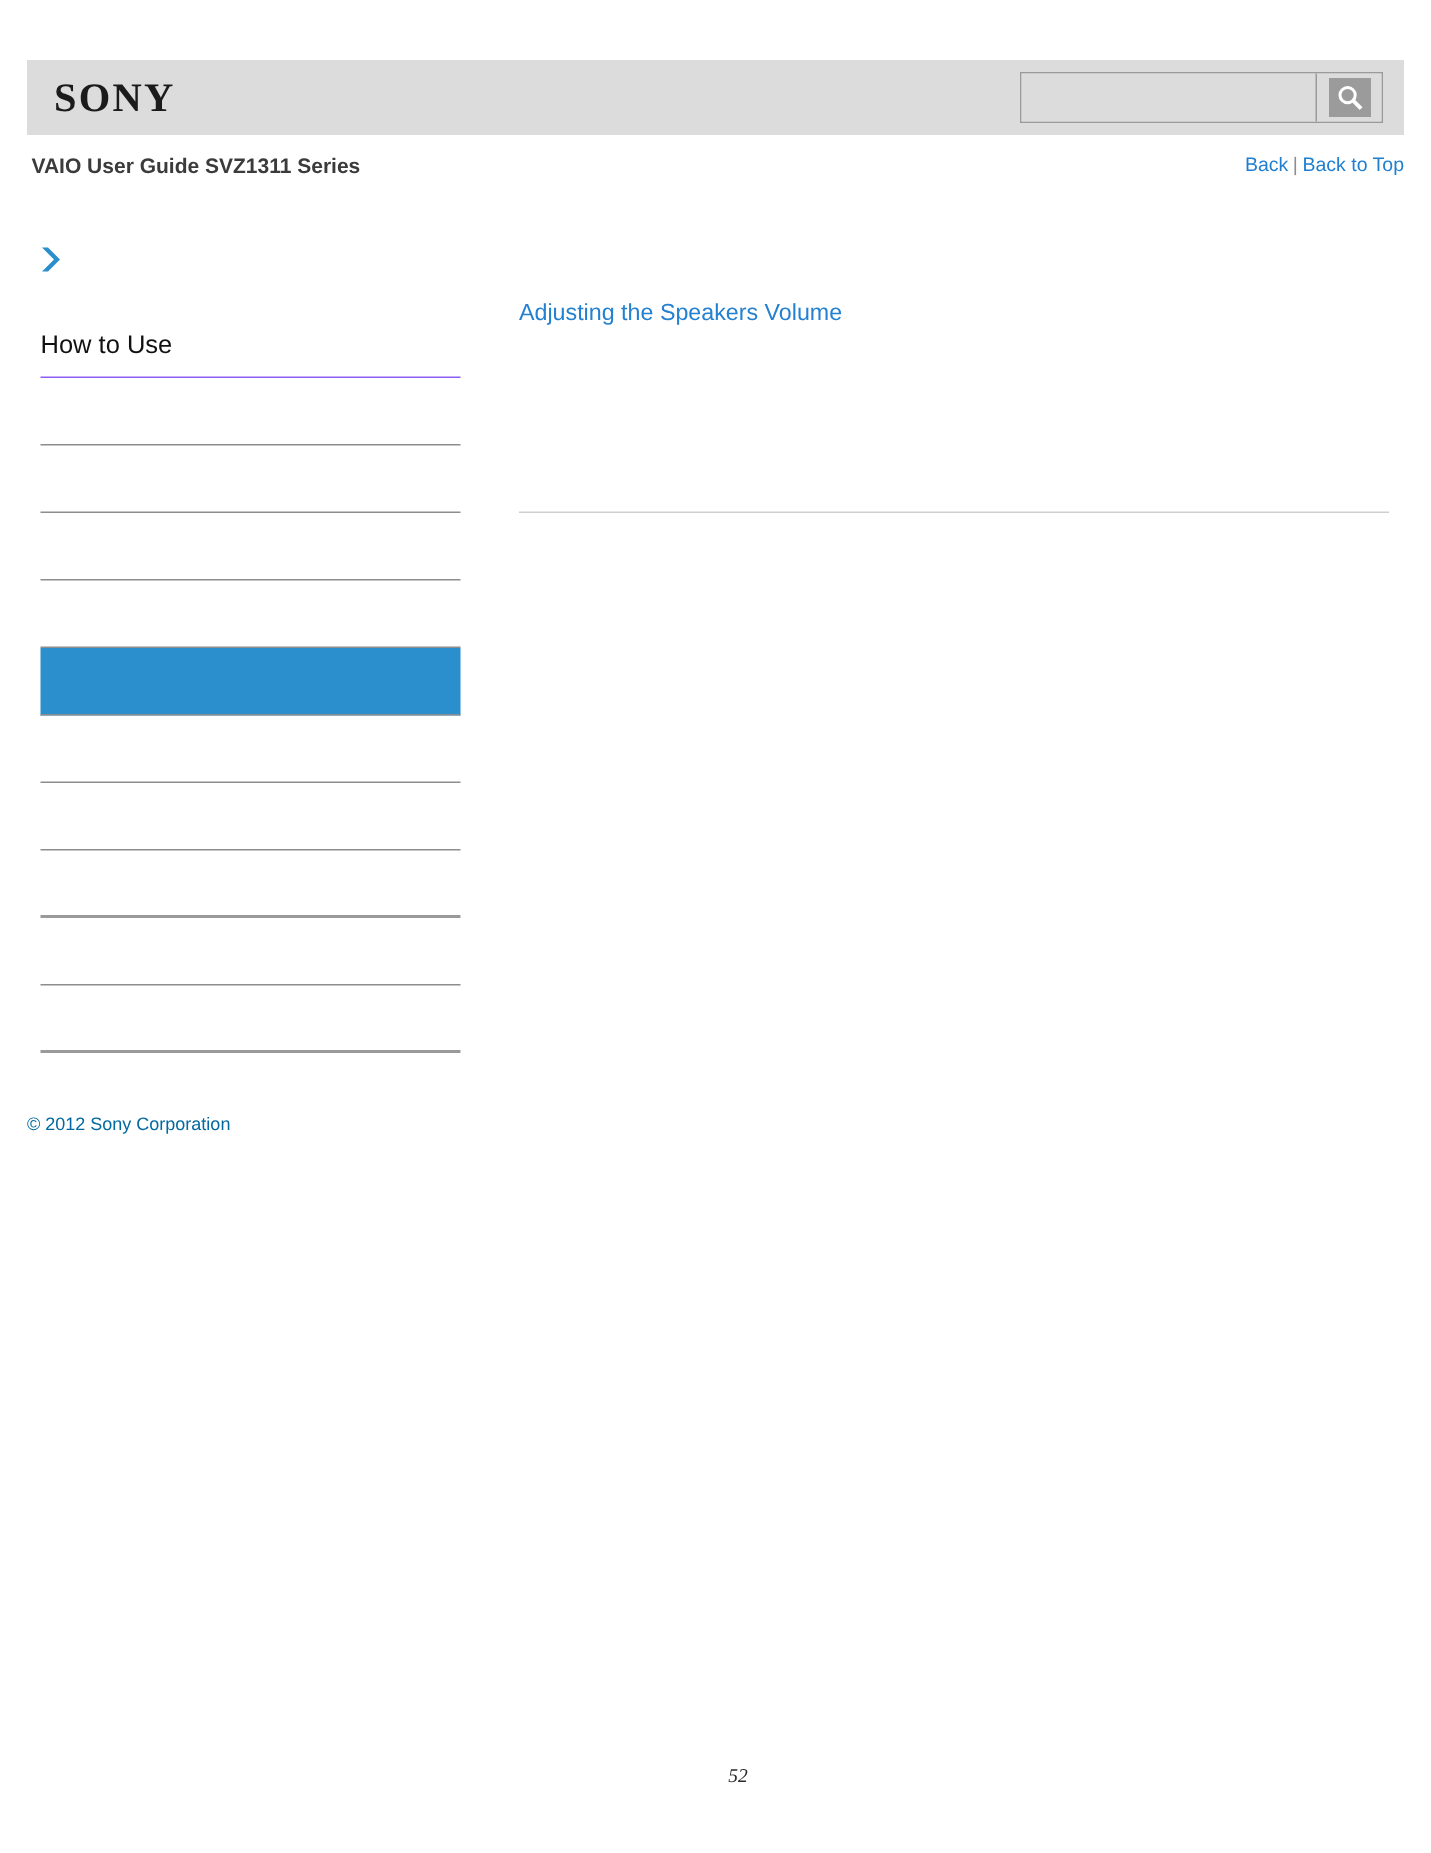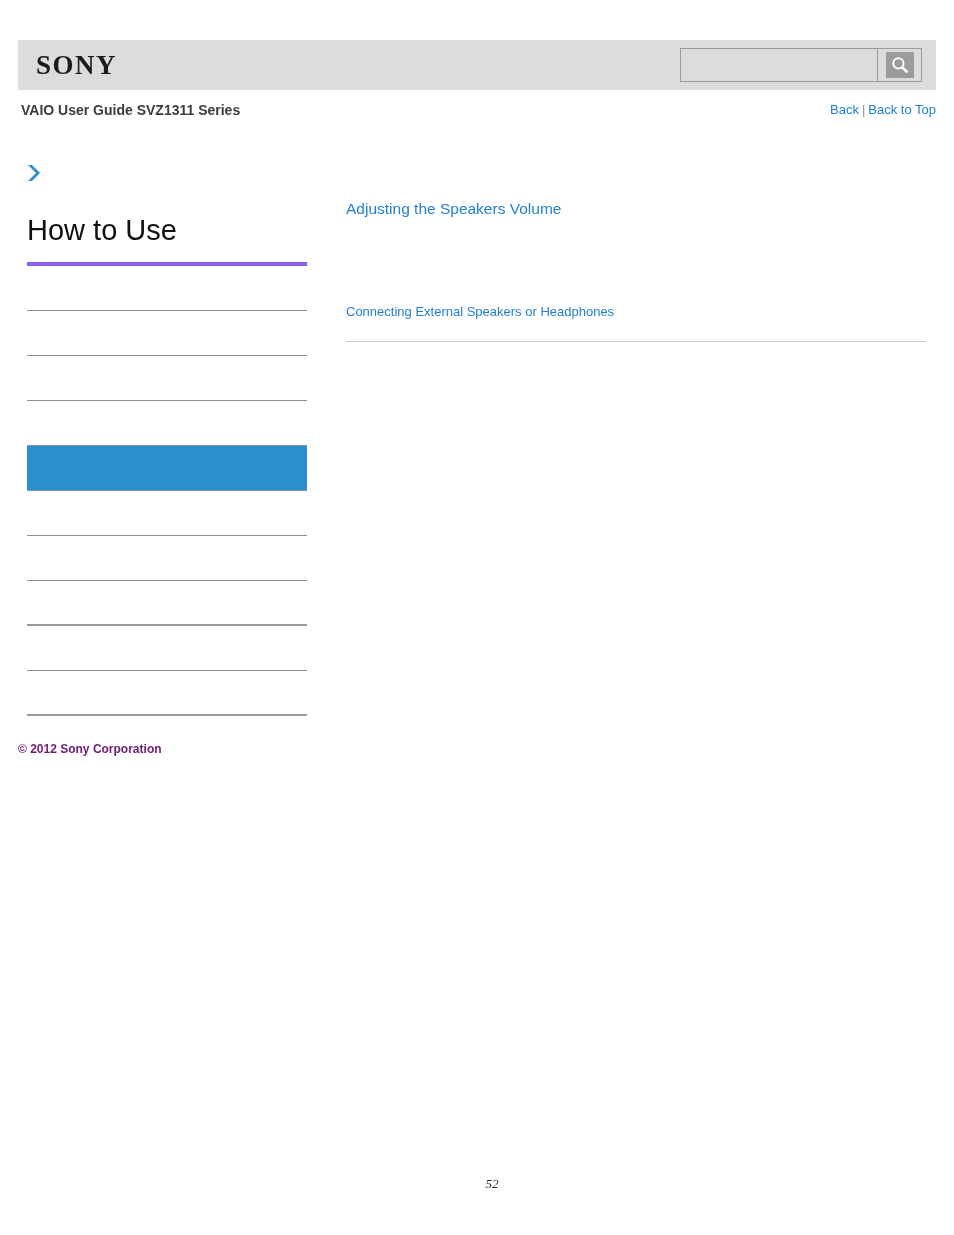--- a/index.html
+++ b/index.html
@@ -138,25 +138,25 @@
   .arrow-icon svg { display: block; }
 
   
   .sidebar {
     position: absolute;
     left: 27px;
     top: 215px;
     width: 280px;
   }
   .sidebar-title {
-    font-size: 29px;
+    font-size: 17px;
     color: #111;
     line-height: 30px;
-    padding-bottom: 17px;
-    border-bottom: 4px solid #8b5cf6;
+    padding-bottom: 6px;
+    border-bottom: 1px solid #8b5cf6;
     white-space: nowrap;
     font-weight: normal;
     margin: 0;
   }
   .nav-item {
     height: 45px;
     box-sizing: border-box;
     border-bottom: 1px solid #8d8d8d;
     display: flex;
     align-items: center;
@@ -174,24 +174,23 @@
     color: #ffffff;
     border-bottom: 1px solid #8d8d8d;
   }
 
   
   .footer-copyright {
     position: absolute;
     left: 18px;
     top: 741px;
     font-size: 12px;
-    color: #701a75;
+    color: #0369a1;
     line-height: 16px;
     white-space: nowrap;
-    font-weight: bold;
   }
 
   
   .content {
     position: absolute;
     left: 346px;
     top: 198px;
     width: 580px;
   }
   .content-title {
@@ -306,19 +305,18 @@
     </div>
     <div class="nav-item thick">
       <span></span>
     </div>
   </div>
 
   <div class="footer-copyright">© 2012 Sony Corporation</div>
 
   <div class="content">
     <h2 class="content-title">Adjusting the Speakers Volume</h2>
-    <a class="related-link" href="#">Connecting External Speakers or Headphones</a>
     <div class="content-rule"></div>
   </div>
 
   <div class="page-number">52</div>
 
 </div>
 
 </body></html>

